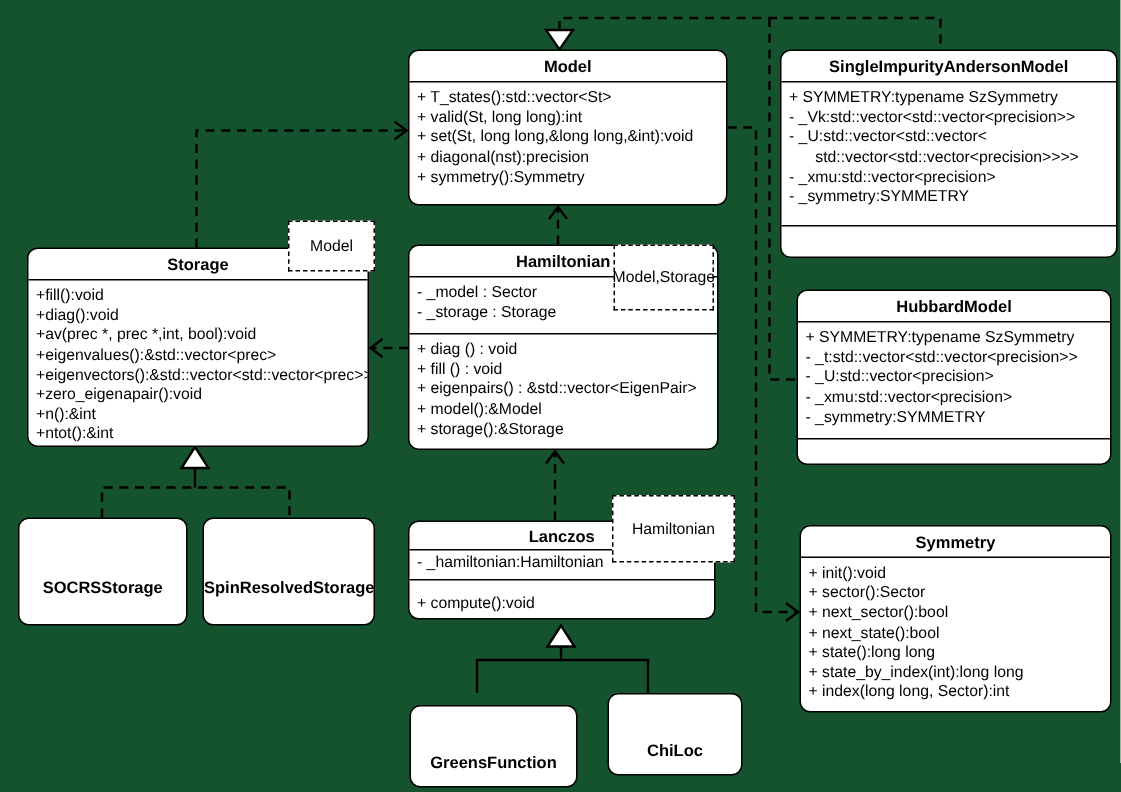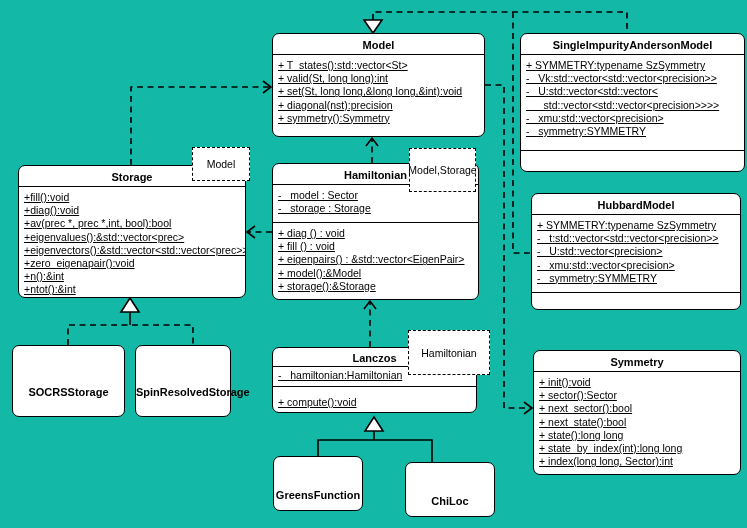--- a/index.html
+++ b/index.html
@@ -1,29 +1,29 @@
 <!DOCTYPE html>
 <html><head>
 <meta charset="utf-8">
 <style>
   html,body{margin:0;padding:0;background:#ffffff;}
   #canvas{
-    position:relative;width:747px;height:528px;background:#14b8a6;overflow:hidden;
+    position:relative;width:747px;height:528px;background:#14532d;overflow:hidden;
     font-family:"Liberation Sans","DejaVu Sans",sans-serif;color:#000;
   }
   svg.wires{position:absolute;left:0;top:0;z-index:1;}
   .uml{
     position:absolute;z-index:2;background:#fff;border:1.6px solid #000;
     border-radius:7px;display:flex;flex-direction:column;box-sizing:border-box;
   }
   .uml .title{
     font-weight:bold;font-size:11px;text-align:center;
     padding:5px 2px 3px 2px;flex:0 0 auto;
   }
-  .uml .sec{border-top:1.6px solid #000;padding:4px 4px 2px 5px;overflow:hidden;text-decoration:underline;}
+  .uml .sec{border-top:1.6px solid #000;padding:4px 4px 2px 5px;overflow:hidden;}
   .uml .m{font-size:10.5px;line-height:13.2px;white-space:pre;}
   .uml .sec.grow{flex:1 1 auto;}
   .uml.simple{justify-content:center;}
   .uml.simple .title{padding:0;margin-top:22px;}
   .tparam{
     position:absolute;z-index:3;background:#fff;border:1.6px dashed #000;
     display:flex;align-items:center;justify-content:center;box-sizing:border-box;
     font-size:10.5px;text-align:center;
   }
 </style>
@@ -127,21 +127,21 @@
       <div class="m">+ state_by_index(int):long long</div>
       <div class="m">+ index(long long, Sector):int</div>
     </div>
   </div>
 
   <div class="uml" style="left:18px;top:165px;width:228px;height:133px">
     <div class="title">Storage</div>
     <div class="sec grow">
       <div class="m">+fill():void</div>
       <div class="m">+diag():void</div>
-      <div class="m">+av(prec *, prec *,int, bool):bool</div>
+      <div class="m">+av(prec *, prec *,int, bool):void</div>
       <div class="m">+eigenvalues():&amp;std::vector&lt;prec&gt;</div>
       <div class="m">+eigenvectors():&amp;std::vector&lt;std::vector&lt;prec&gt;&gt;</div>
       <div class="m">+zero_eigenapair():void</div>
       <div class="m">+n():&amp;int</div>
       <div class="m">+ntot():&amp;int</div>
     </div>
   </div>
 
   <div class="uml" style="left:272px;top:163px;width:207px;height:137px">
     <div class="title">Hamiltonian</div>
@@ -165,37 +165,37 @@
     </div>
     <div class="sec grow" style="padding-top:9px">
       <div class="m">+ compute():void</div>
     </div>
   </div>
 
   <div class="uml simple" style="left:12px;top:345px;width:113px;height:72px">
     <div class="title">SOCRSStorage</div>
   </div>
 
-  <div class="uml simple" style="left:135px;top:345px;width:96px;height:72px">
+  <div class="uml simple" style="left:135px;top:345px;width:115px;height:72px">
     <div class="title">SpinResolvedStorage</div>
   </div>
 
-  <div class="uml simple" style="left:273px;top:456px;width:90px;height:55px">
+  <div class="uml simple" style="left:273px;top:470px;width:112px;height:55px">
     <div class="title">GreensFunction</div>
   </div>
 
   <div class="uml simple" style="left:405px;top:462px;width:90px;height:55px">
     <div class="title">ChiLoc</div>
   </div>
 
   <div class="tparam" style="left:192px;top:147px;width:58px;height:34px">
     <span>Model</span>
   </div>
 
-  <div class="tparam" style="left:409px;top:148px;width:67px;height:44px">
+  <div class="tparam" style="left:409px;top:163px;width:67px;height:44px">
     <span>Model,Storage</span>
   </div>
 
   <div class="tparam" style="left:408px;top:330px;width:82px;height:45px">
     <span>Hamiltonian</span>
   </div>
 
 </div>
 
 </body></html>

